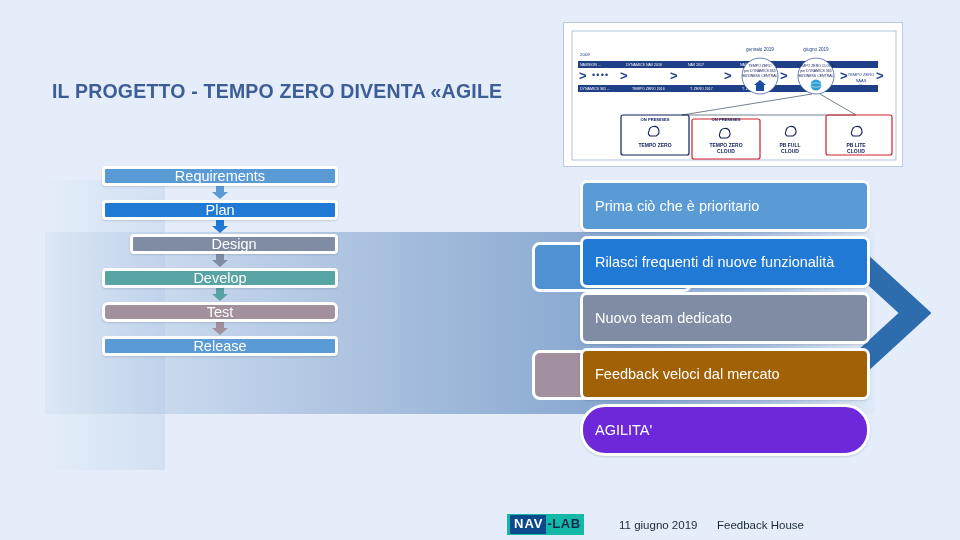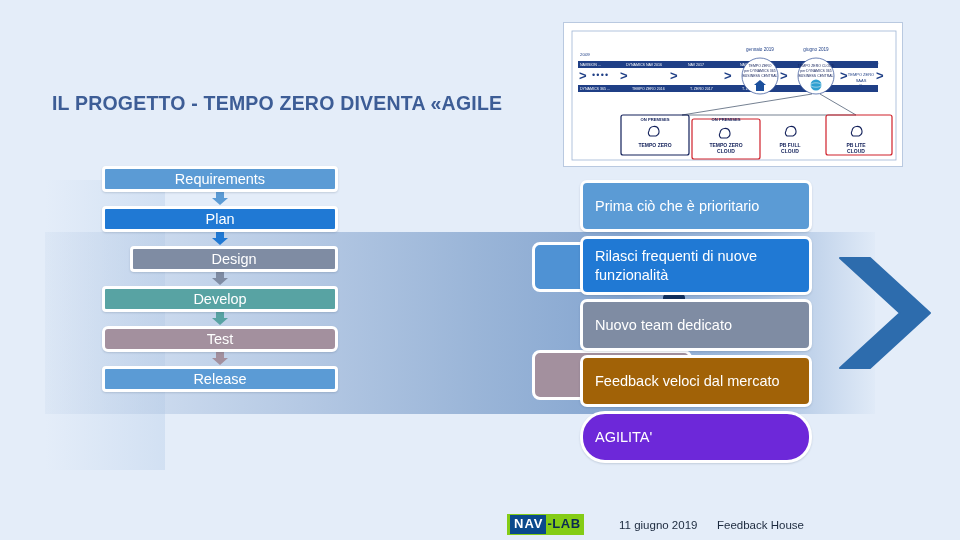--- a/index.html
+++ b/index.html
@@ -49,40 +49,40 @@
     width: 120px;
     height: 290px;
     background: linear-gradient(90deg, rgba(208,223,242,0.0) 0%, rgba(205,221,241,0.8) 100%);
     pointer-events: none;
   }
 
   
   .slide-title {
     position: absolute;
     left: 52px;
-    top: 92px;
+    top: 80px;
     width: 520px;
     font-size: 19.5px;
     font-weight: bold;
     letter-spacing: 0.2px;
     color: #3d5d96;
     white-space: nowrap;
     overflow: hidden;
   }
 
   
   .waterfall {
     position: absolute;
     left: 102px;
     top: 166px;
     width: 236px;
   }
   .wf-row { position: relative; }
   .wf-box {
-    height: 26px;
+    height: 20px;
     border-radius: 4px;
     border: 3px solid #ffffff;
     display: flex;
     align-items: center;
     justify-content: center;
     color: #ffffff;
     font-size: 14.5px;
     box-shadow: 0 1px 2px rgba(40,60,90,0.18);
   }
   .wf-arrow {
@@ -120,21 +120,21 @@
     top: 254px;
     width: 118px;
     height: 118px;
   }
 
   
   .agile {
     position: absolute;
     left: 580px;
     top: 180px;
-    width: 232px;
+    width: 290px;
   }
   .ag-row { margin-bottom: 4px; }
   .ag-box {
     border-radius: 7px;
     border: 3px solid #ffffff;
     color: #ffffff;
     font-size: 14.5px;
     line-height: 1.28;
     padding: 8px 12px;
     min-height: 52px;
@@ -153,21 +153,21 @@
     background: #ffffff;
     border: 1px solid #b9c9e0;
     overflow: hidden;
   }
   .embed-inner { position: absolute; inset: 0; }
   .logo {
     position: absolute;
     left: 507px;
     top: 514px;
     height: 21px;
-    background: #84cc16;
+    background: #14b8a6;
     display: flex;
     align-items: center;
     padding: 0 3px;
   }
   .logo-nav {
     background: #0b4a8c;
     color: #ffffff;
     font-size: 13px;
     font-weight: bold;
     letter-spacing: 1px;

